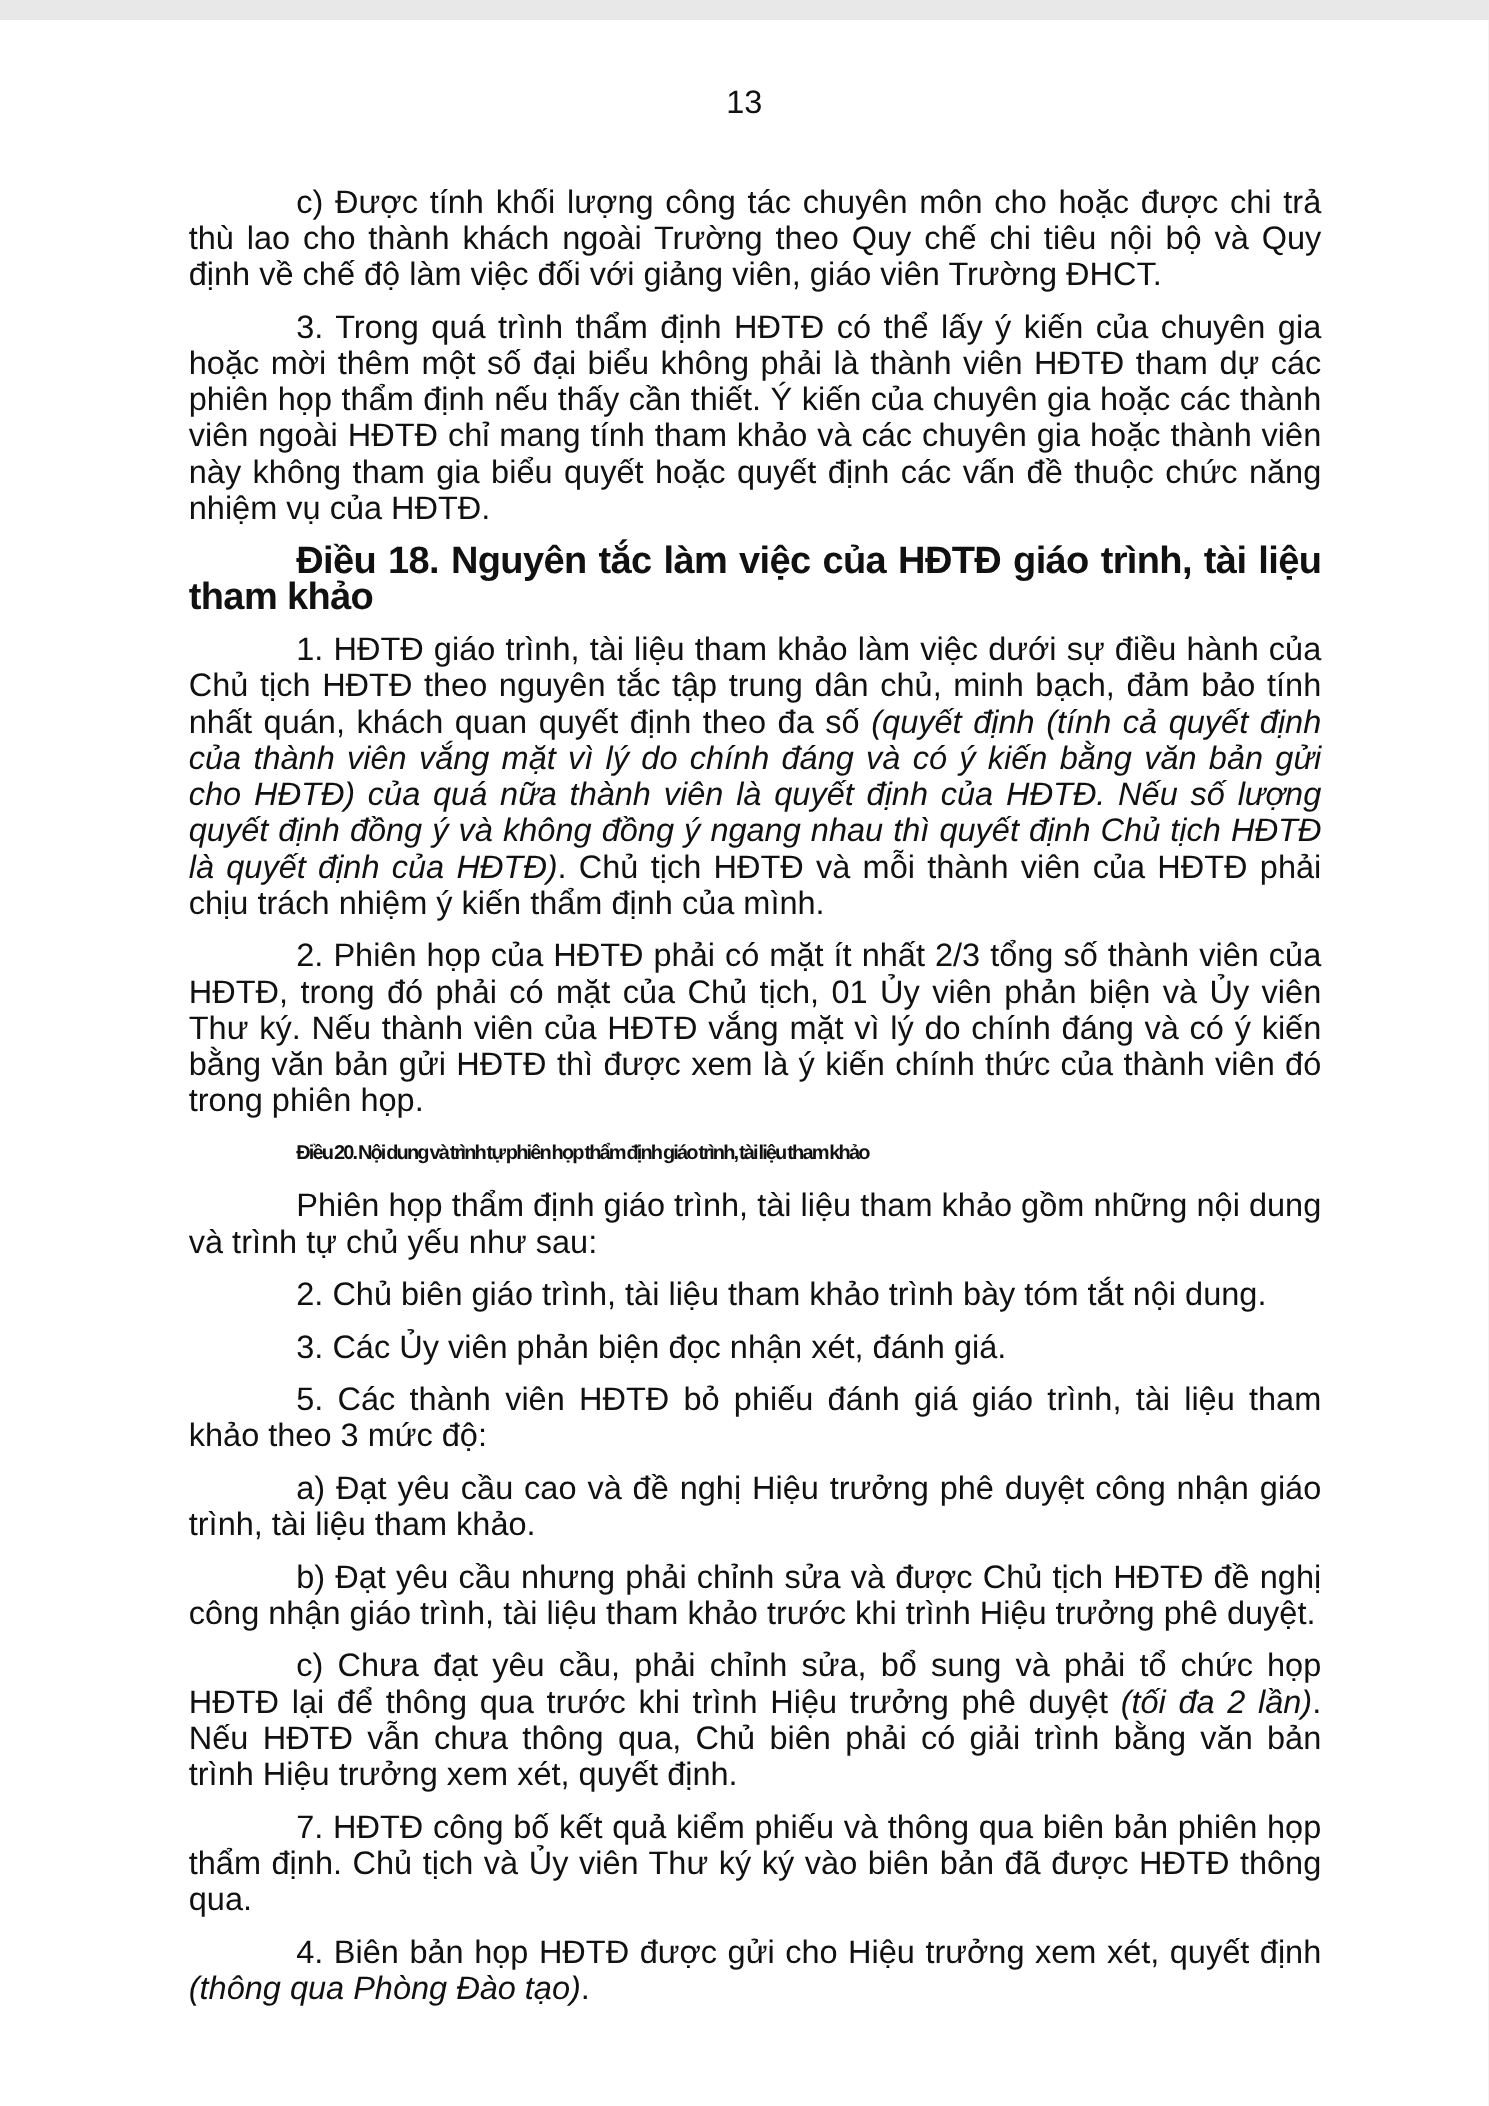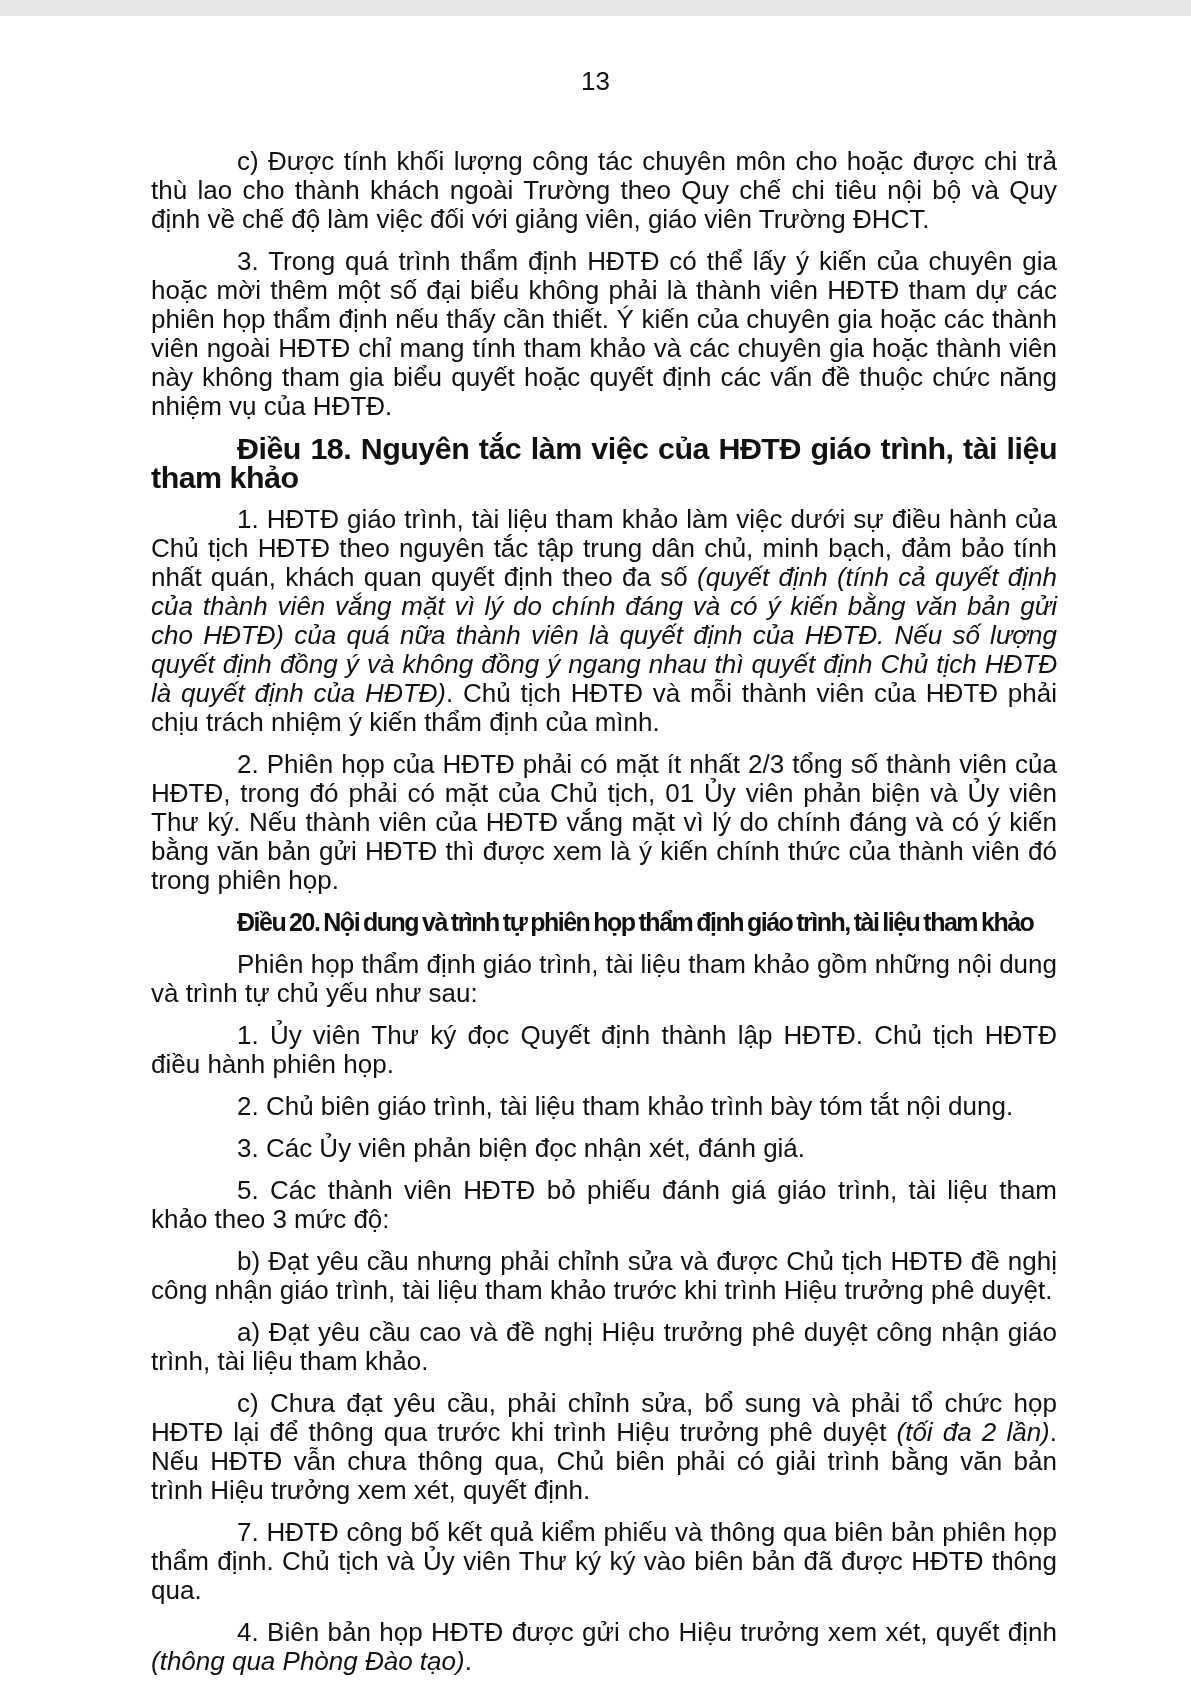--- a/index.html
+++ b/index.html
@@ -39,21 +39,21 @@
     margin: 0 0 13px 0;
     text-indent: 86px;
   }
   .heading {
     margin: 2px 0 13px 0;
     text-indent: 86px;
     font-weight: bold;
     letter-spacing: -0.5px;
   }
   .heading.tight {
-    font-size: 25px;
+    font-size: 16px;
     letter-spacing: -1.5px;
     word-spacing: -1.5px;
   }
   em {
     font-style: italic;
   }
   .scan-band {
     position: absolute;
     left: 0;
     bottom: 0;
@@ -69,25 +69,24 @@
   <div class="page-number">13</div>
 
   <div class="content">
       <p class="para"><span>c) Được tính khối lượng công tác chuyên môn cho hoặc được chi trả thù lao cho thành khách ngoài Trường theo Quy chế chi tiêu nội bộ và Quy định về chế độ làm việc đối với giảng viên, giáo viên Trường ĐHCT.</span></p>
       <p class="para"><span>3. Trong quá trình thẩm định HĐTĐ có thể lấy ý kiến của chuyên gia hoặc mời thêm một số đại biểu không phải là thành viên HĐTĐ tham dự các phiên họp thẩm định nếu thấy cần thiết. Ý kiến của chuyên gia hoặc các thành viên ngoài HĐTĐ chỉ mang tính tham khảo và các chuyên gia hoặc thành viên này không tham gia biểu quyết hoặc quyết định các vấn đề thuộc chức năng nhiệm vụ của HĐTĐ.</span></p>
       <h3 class="heading"><span>Điều 18. Nguyên tắc làm việc của HĐTĐ giáo trình, tài liệu tham khảo</span></h3>
       <p class="para"><span>1. HĐTĐ giáo trình, tài liệu tham khảo làm việc dưới sự điều hành của Chủ tịch HĐTĐ theo nguyên tắc tập trung dân chủ, minh bạch, đảm bảo tính nhất quán, khách quan quyết định theo đa số </span><em>(quyết định (tính cả quyết định của thành viên vắng mặt vì lý do chính đáng và có ý kiến bằng văn bản gửi cho HĐTĐ) của quá nữa thành viên là quyết định của HĐTĐ. Nếu số lượng quyết định đồng ý và không đồng ý ngang nhau thì quyết định Chủ tịch HĐTĐ là quyết định của HĐTĐ)</em><span>. Chủ tịch HĐTĐ và mỗi thành viên của HĐTĐ phải chịu trách nhiệm ý kiến thẩm định của mình.</span></p>
       <p class="para"><span>2. Phiên họp của HĐTĐ phải có mặt ít nhất 2/3 tổng số thành viên của HĐTĐ, trong đó phải có mặt của Chủ tịch, 01 Ủy viên phản biện và Ủy viên Thư ký. Nếu thành viên của HĐTĐ vắng mặt vì lý do chính đáng và có ý kiến bằng văn bản gửi HĐTĐ thì được xem là ý kiến chính thức của thành viên đó trong phiên họp.</span></p>
       <h3 class="heading tight"><span>Điều 20. Nội dung và trình tự phiên họp thẩm định giáo trình, tài liệu tham khảo</span></h3>
       <p class="para"><span>Phiên họp thẩm định giáo trình, tài liệu tham khảo gồm những nội dung và trình tự chủ yếu như sau:</span></p>
-      <p class="para"><span>1. Ủy viên Thư ký đọc Quyết định thành lập HĐTĐ. Chủ tịch HĐTĐ điều hành phiên họp.</span></p>
       <p class="para"><span>2. Chủ biên giáo trình, tài liệu tham khảo trình bày tóm tắt nội dung.</span></p>
       <p class="para"><span>3. Các Ủy viên phản biện đọc nhận xét, đánh giá.</span></p>
       <p class="para"><span>5. Các thành viên HĐTĐ bỏ phiếu đánh giá giáo trình, tài liệu tham khảo theo 3 mức độ:</span></p>
+      <p class="para"><span>a) Đạt yêu cầu cao và đề nghị Hiệu trưởng phê duyệt công nhận giáo trình, tài liệu tham khảo.</span></p>
       <p class="para"><span>b) Đạt yêu cầu nhưng phải chỉnh sửa và được Chủ tịch HĐTĐ đề nghị công nhận giáo trình, tài liệu tham khảo trước khi trình Hiệu trưởng phê duyệt.</span></p>
-      <p class="para"><span>a) Đạt yêu cầu cao và đề nghị Hiệu trưởng phê duyệt công nhận giáo trình, tài liệu tham khảo.</span></p>
       <p class="para"><span>c) Chưa đạt yêu cầu, phải chỉnh sửa, bổ sung và phải tổ chức họp HĐTĐ lại để thông qua trước khi trình Hiệu trưởng phê duyệt </span><em>(tối đa 2 lần)</em><span>. Nếu HĐTĐ vẫn chưa thông qua, Chủ biên phải có giải trình bằng văn bản trình Hiệu trưởng xem xét, quyết định.</span></p>
       <p class="para"><span>7. HĐTĐ công bố kết quả kiểm phiếu và thông qua biên bản phiên họp thẩm định. Chủ tịch và Ủy viên Thư ký ký vào biên bản đã được HĐTĐ thông qua.</span></p>
       <p class="para"><span>4. Biên bản họp HĐTĐ được gửi cho Hiệu trưởng xem xét, quyết định </span><em>(thông qua Phòng Đào tạo)</em><span>.</span></p>
     </div>
 
   <div class="scan-band"></div>
 </div>
 
 </body></html>

